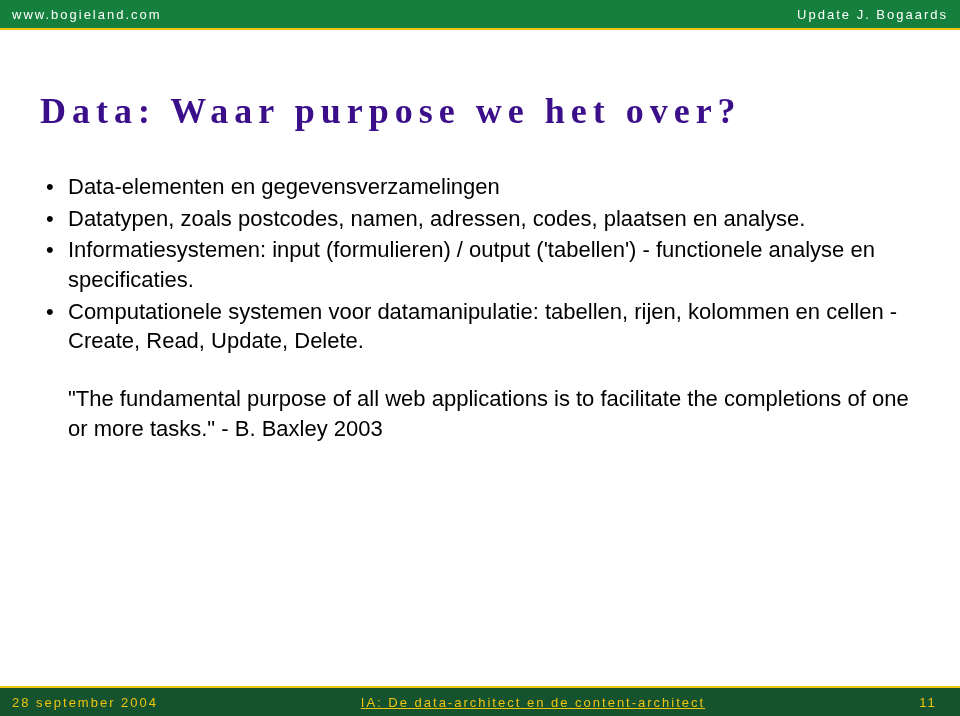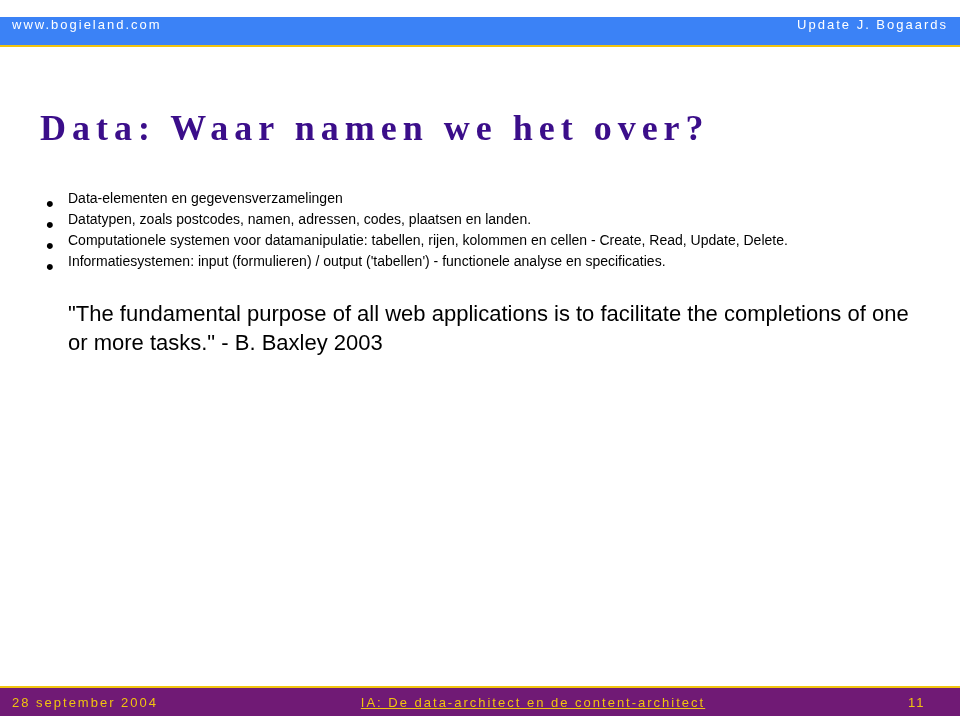--- a/index.html
+++ b/index.html
@@ -1,45 +1,44 @@
 <!DOCTYPE html>
 <html><head>
 <meta charset="utf-8">
 <style>
   * { margin: 0; padding: 0; box-sizing: border-box; }
   html, body { width: 960px; height: 716px; font-family: Arial, Helvetica, sans-serif; background: #fff; }
   .header {
-    background: #3b82f6;
+    background: #15803d;
     color: #fff;
     height: 30px;
     display: flex;
-    align-items: flex-start;
+    align-items: center;
     justify-content: space-between;
     padding: 0 12px;
     font-size: 13px;
     letter-spacing: 2px;
     border-bottom: 2px solid #f1c40f;
-    margin-top: 17px;
   }
   .header-left { text-align: left; }
   .header-center { text-align: center; flex: 1; }
   .header-right { text-align: right; }
   .content {
     padding: 60px 40px 20px 40px;
   }
   .title {
     color: #3b0e8a;
     font-size: 36px;
     letter-spacing: 6px;
     font-family: "Times New Roman", Times, serif;
     margin-bottom: 40px;
   }
   ul.body {
     list-style: none;
-    font-size: 14px;
+    font-size: 22px;
     color: #000;
     line-height: 1.35;
     font-family: Arial, Helvetica, sans-serif;
   }
   ul.body > li {
     position: relative;
     padding-left: 28px;
     margin-bottom: 2px;
   }
   ul.body > li::before {
@@ -54,48 +53,48 @@
     font-size: 22px;
     padding-left: 28px;
     line-height: 1.35;
   }
   .footer {
     position: absolute;
     top: 686px;
     left: 0;
     width: 960px;
     height: 30px;
-    background: #701a75;
+    background: #14532d;
     color: #f1c40f;
     display: flex;
     align-items: center;
     justify-content: space-between;
     padding: 0 12px;
     font-size: 13px;
     letter-spacing: 2px;
     border-top: 2px solid #f1c40f;
   }
   .footer-center { flex: 1; text-align: center; text-decoration: underline; }
-  .footer-right { text-align: left; min-width: 40px; }
+  .footer-right { text-align: center; min-width: 40px; }
 </style>
 </head>
 <body>
 
 <div class="header">
   <div class="header-left">www.bogieland.com</div>
   <div class="header-right">Update J. Bogaards</div>
 </div>
 
 <div class="content">
-  <h1 class="title">Data: Waar namen we het over?</h1>
+  <h1 class="title">Data: Waar purpose we het over?</h1>
   <ul class="body">
     <li>Data-elementen en gegevensverzamelingen</li>
-    <li>Datatypen, zoals postcodes, namen, adressen, codes, plaatsen en landen.</li>
+    <li>Datatypen, zoals postcodes, namen, adressen, codes, plaatsen en analyse.</li>
+    <li>Informatiesystemen: input (formulieren) / output ('tabellen') - functionele analyse en specificaties.</li>
     <li>Computationele systemen voor datamanipulatie: tabellen, rijen, kolommen en cellen - Create, Read, Update, Delete.</li>
-    <li>Informatiesystemen: input (formulieren) / output ('tabellen') - functionele analyse en specificaties.</li>
   </ul>
   <div class="quote">"The fundamental purpose of all web applications is to facilitate the completions of one or more tasks." - B. Baxley 2003</div>
 </div>
 
 <div class="footer">
   <div>28 september 2004</div>
   <div class="footer-center">IA: De data-architect en de content-architect</div>
   <div class="footer-right">11</div>
 </div>
 

